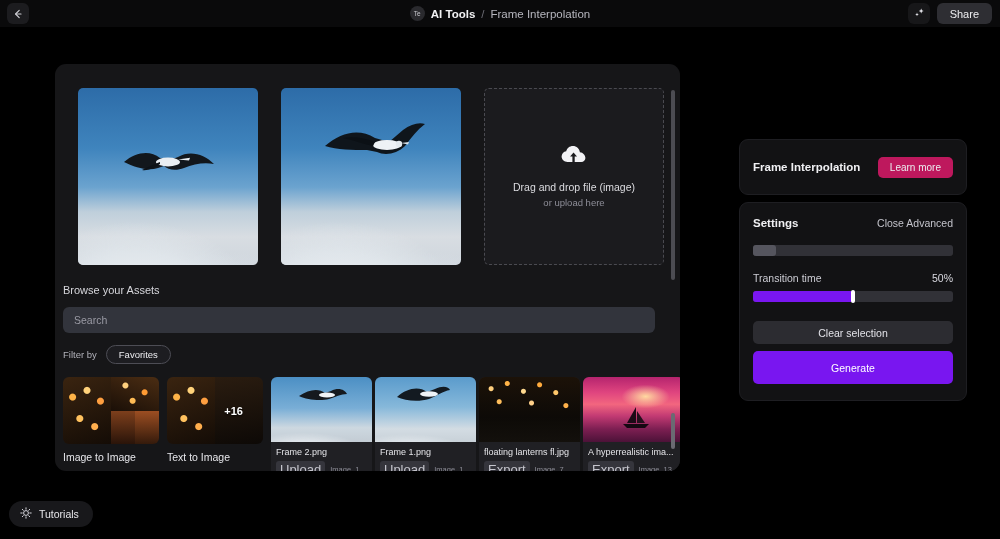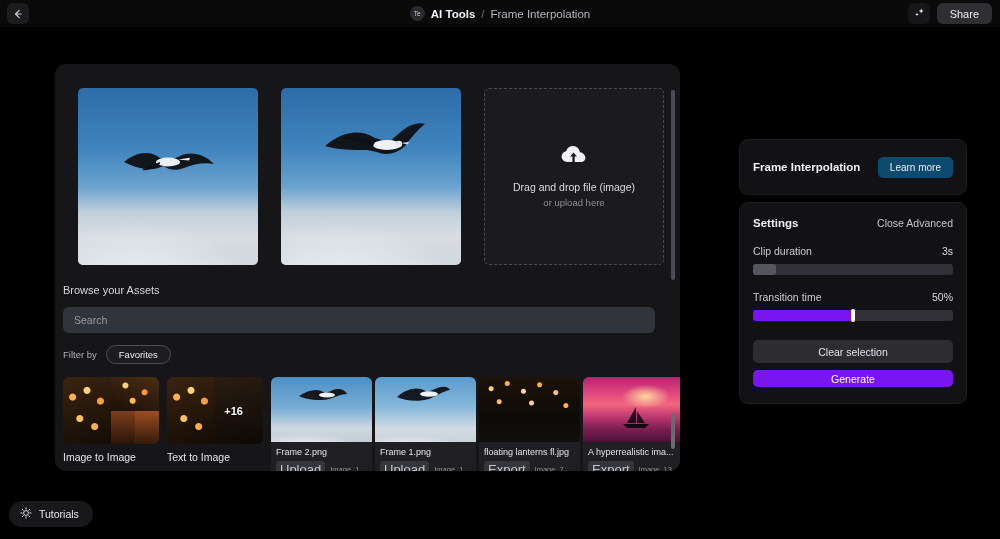--- a/index.html
+++ b/index.html
@@ -218,21 +218,21 @@
     background: #121214; border-radius: 9px;
     border: 1px solid #1e1e22;
   }
   .rp-head {
     height: 54px; display: flex; align-items: center;
     justify-content: space-between; padding: 0 13px;
   }
   .rp-title { font-size: 11.5px; font-weight: 700; color: #f0f0f3; }
   .learn-btn {
     height: 21px; padding: 0 12px; border-radius: 5px;
-    background: #0c4a6e; color: #ebebef; font-size: 10px;
+    background: #be185d; color: #ebebef; font-size: 10px;
     display: flex; align-items: center; cursor: pointer;
   }
   .rp-settings { margin-top: 7px; padding: 14px 13px 16px 13px; }
   .settings-head {
     display: flex; align-items: center; justify-content: space-between;
   }
   .settings-title { font-size: 11.5px; font-weight: 700; color: #f0f0f3; }
   .close-adv { font-size: 10.5px; color: #c3c3cb; cursor: pointer; }
 
   .ctrl { margin-top: 16px; }
@@ -259,21 +259,21 @@
     width: 4px; height: 13px; border-radius: 2px; background: #fff;
   }
 
   .btn-secondary {
     margin-top: 19px; height: 23px; border-radius: 5px;
     background: #2c2c31; color: #e2e2e8; font-size: 10.5px;
     display: flex; align-items: center; justify-content: center;
     cursor: pointer;
   }
   .btn-primary {
-    margin-top: 7px; height: 17px; border-radius: 5px;
+    margin-top: 7px; height: 33px; border-radius: 5px;
     background: #7916f0; color: #ffffff; font-size: 10.5px;
     display: flex; align-items: center; justify-content: center;
     cursor: pointer;
   }
 
   
   .tutorials {
     position: absolute; left: 9px; bottom: 12px;
     height: 26px; padding: 0 14px 0 11px; border-radius: 13px;
     background: #18181b; display: flex; align-items: center; gap: 7px;
@@ -480,24 +480,20 @@
       </div>
     </div>
 
     <div class="rp-card rp-settings">
       <div class="settings-head">
         <div class="settings-title">Settings</div>
         <div class="close-adv">Close Advanced</div>
       </div>
 
       <div class="ctrl">
-        <div class="ctrl-row">
-          <span class="ctrl-label">Clip duration</span>
-          <span class="ctrl-value">3s</span>
-        </div>
         <div class="track">
           <div class="fill-grey" style="width: 11.5%;"></div>
         </div>
       </div>
 
       <div class="ctrl">
         <div class="ctrl-row">
           <span class="ctrl-label">Transition time</span>
           <span class="ctrl-value">50%</span>
         </div>

